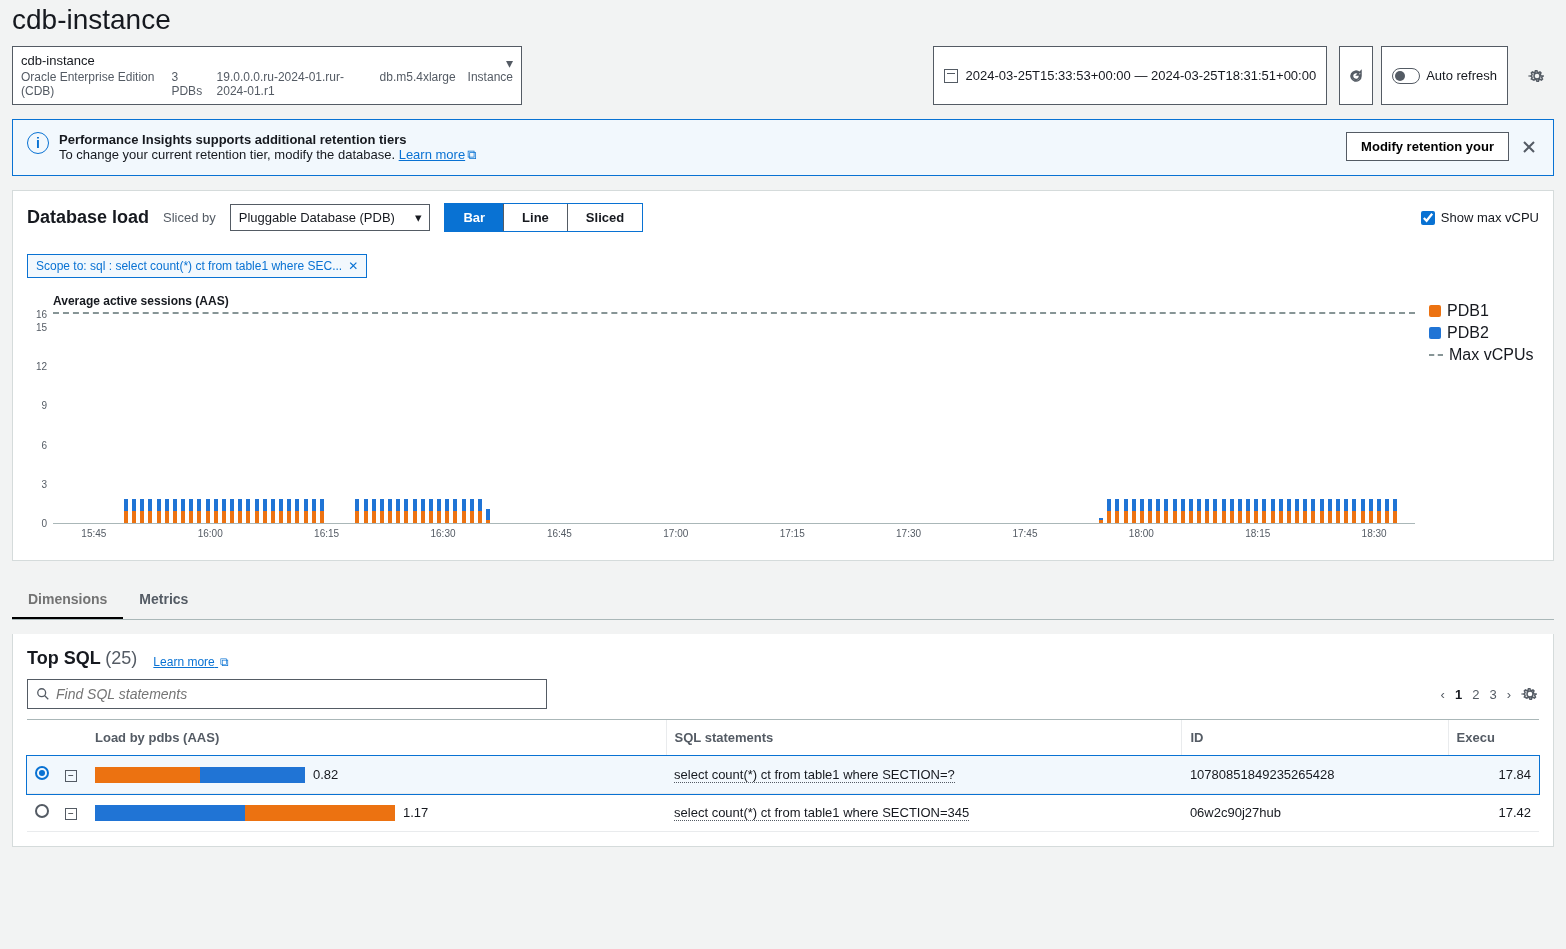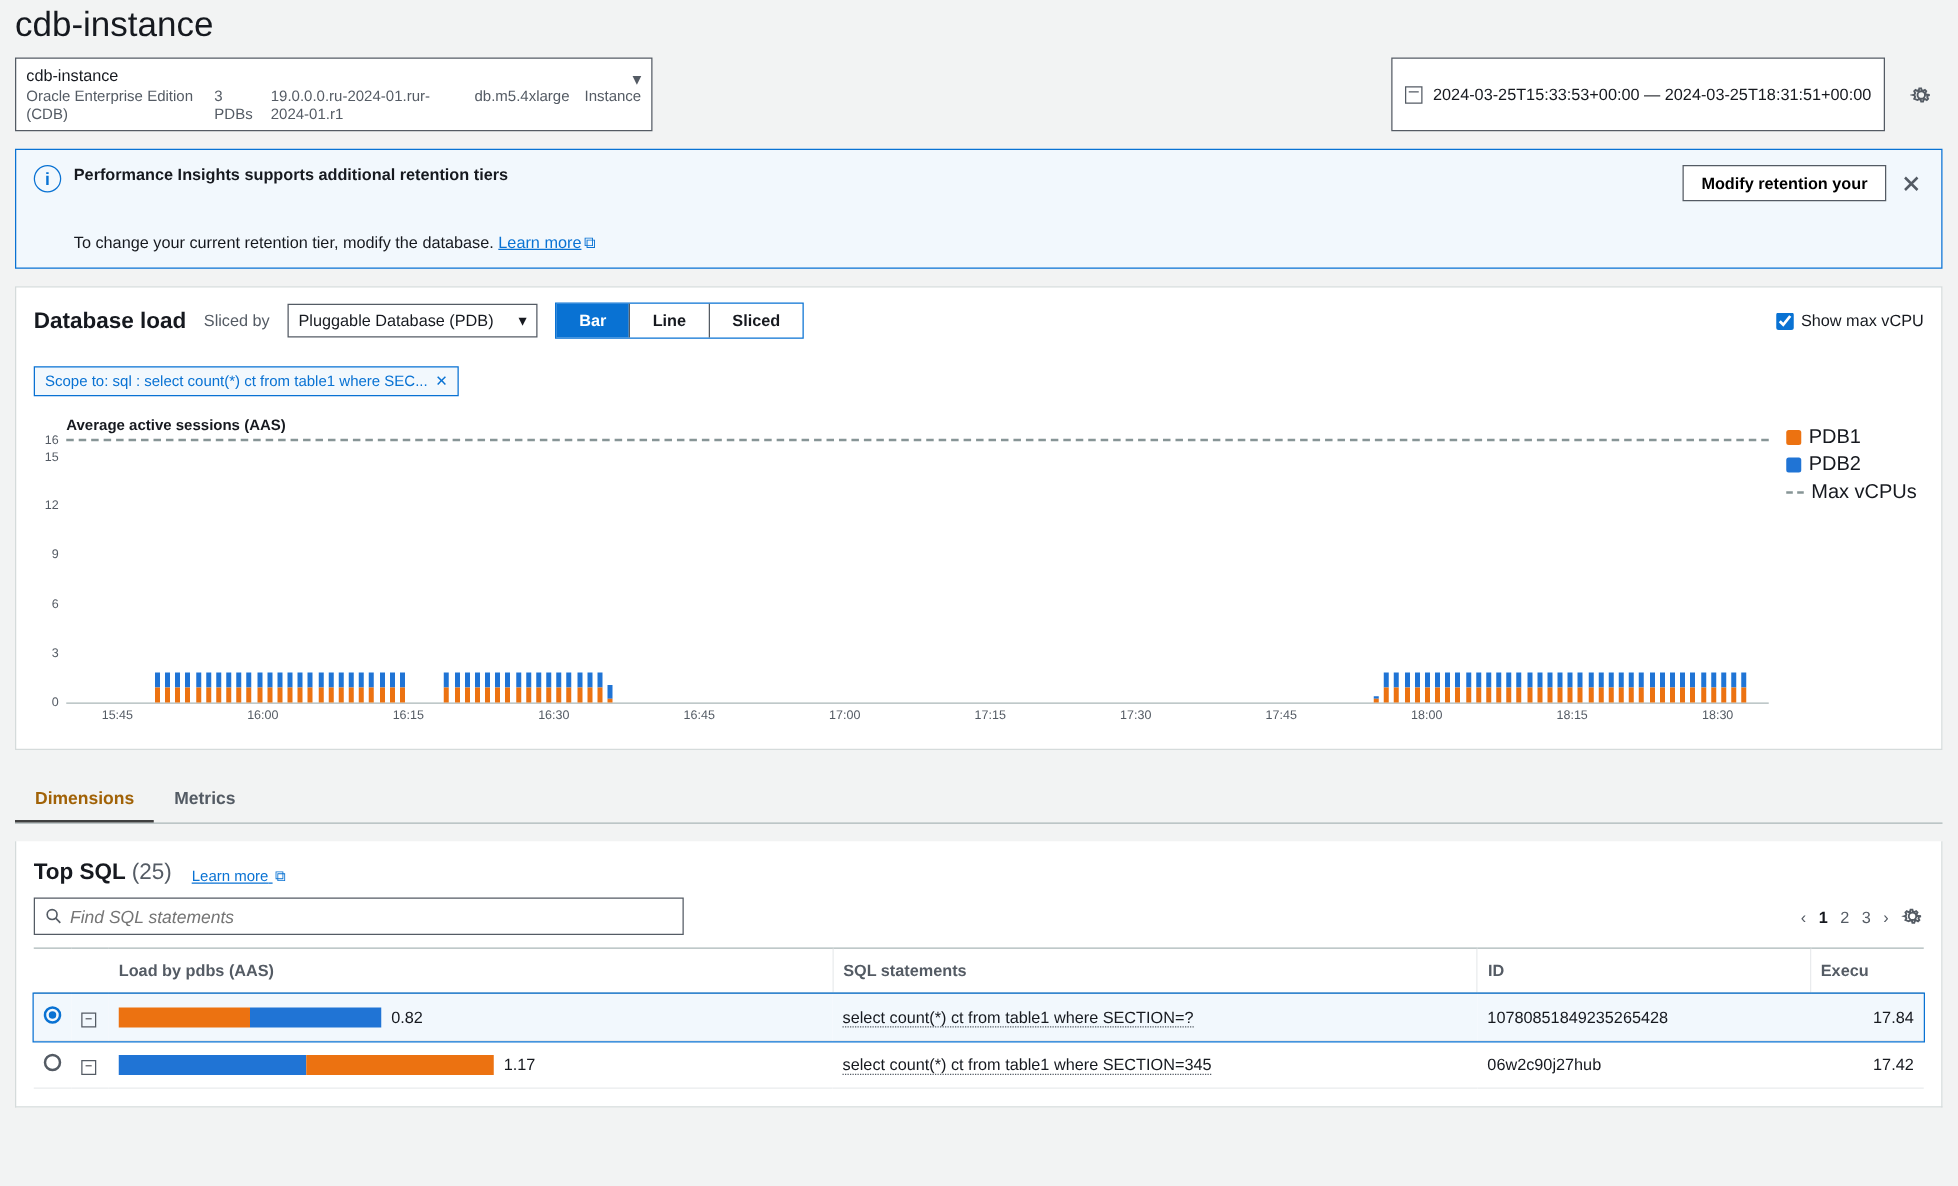--- a/index.html
+++ b/index.html
@@ -40,21 +40,21 @@
 
   .info-banner {
     border: 1px solid #0972d3; background:#f2f8fd;
     display:flex; align-items:flex-start; gap:10px; padding:12px 14px; margin-bottom:14px;
   }
   .info-banner .info-icon {
     width:22px;height:22px;border:1px solid #0972d3;border-radius:50%;color:#0972d3;
     display:flex;align-items:center;justify-content:center;font-weight:700;font-size:14px;flex-shrink:0;
   }
   .info-banner .msg .ttl{ font-weight:700; font-size:13px; }
-  .info-banner .msg .sub{ font-size:13px; color:#16191f;margin-top:39px; }
+  .info-banner .msg .sub{ font-size:13px; color:#16191f; }
   .info-banner .learn { color:#0972d3; text-decoration:underline; cursor:pointer; }
   .banner-actions{ margin-left:auto; display:flex; align-items:center; gap:10px; }
   .btn {
     background:#fff; border:1px solid #545b64; padding:6px 14px; font-size:13px; font-weight:700; cursor:pointer;
   }
   .x-btn{ width:20px;height:20px;display:flex;align-items:center;justify-content:center;cursor:pointer;color:#545b64; }
 
   .panel { background:#fff; border:1px solid #d5dbdb; margin-bottom:20px; }
   .panel-head {
     display:flex; align-items:center; gap:14px; padding:12px 14px;
@@ -92,21 +92,21 @@
 
   .legend{ width:110px; font-size:16px; color:#16191f; padding-top:14px; }
   .legend-item{ display:flex;align-items:center;gap:6px;margin-bottom:4px;}
   .swatch{ width:12px;height:12px;border-radius:2px;}
   .sw-or{ background:#ec7211;}
   .sw-bl{ background:#2074d5;}
   .dash{ width:14px;border-top:2px dashed #879596;}
 
   .tabs{ display:flex; gap:0; border-bottom:1px solid #aab7b8; margin-bottom:14px;}
   .tab{ padding:10px 16px; font-size:14px; font-weight:700; color:#545b64; cursor:pointer; }
-  .tab.active{ color:#a16207; border-bottom:2px solid #404040; }
+  .tab.active{ color:#737373; border-bottom:2px solid #000000; }
 
   .subtabs{ display:flex; border:1px solid #d5dbdb; background:#fafafa;}
   .subtab{ padding:12px 18px; font-size:14px; font-weight:700; color:#545b64; cursor:pointer; border-right:1px solid #e9ebed;}
   .subtab.active{ color:#0972d3; background:#fff; border-bottom:2px solid #0972d3; }
 
   .tablepanel{ border:1px solid #d5dbdb; border-top:none; background:#fff; padding:14px; }
   .tp-head{ display:flex; align-items:flex-end; gap:16px; }
   .tp-title{ font-size:18px; font-weight:700; }
   .tp-count{ color:#545b64; font-weight:400; }
   .learn2{ color:#0972d3; text-decoration:underline; font-size:12px; cursor:pointer;}
@@ -157,20 +157,31 @@
         <span>db.m5.4xlarge</span>
         <span>Instance</span>
       </div>
       <span class="caret-down">▾</span>
     </div>
     <div class="spacer"></div>
     <div class="time-box">
       <span class="calendar-icon"></span>
       <span>2024-03-25T15:33:53+00:00 — 2024-03-25T18:31:51+00:00</span>
     </div>
+    <div class="refresh-seg">
+      <div class="icon-btn">
+        <svg width="16" height="16" viewBox="0 0 16 16">
+            <path d="M13 8a5 5 0 1 1-1.5-3.5L13 3v4H9l1.5-1.5A3.5 3.5 0 1 0 11.5 8z" fill="none" stroke="#545b64" stroke-width="1.5"></path>
+          </svg>
+      </div>
+      <div class="auto-ref">
+        <span class="toggle"></span>
+        <span>Auto refresh</span>
+      </div>
+    </div>
     <div class="icon-btn" style="border:none;background:none;">
       <svg width="18" height="18" viewBox="0 0 24 24">
           <path fill="none" stroke="#545b64" stroke-width="2" d="M12 8a4 4 0 1 0 0 8 4 4 0 0 0 0-8zm9 4l-2 .5-.7 1.7 1 1.8-1.4 1.4-1.8-1-1.7.7-.5 2h-2l-.5-2-1.7-.7-1.8 1L4.5 16l1-1.8L4.8 12.5 3 12l1.8-.5.7-1.7-1-1.8L5.9 6.6l1.8 1 1.7-.7.5-2h2l.5 2 1.7.7 1.8-1 1.4 1.4-1 1.8.7 1.7z"></path>
         </svg>
     </div>
   </div>
 
   <div class="info-banner">
     <div class="info-icon">i</div>
     <div class="msg">

